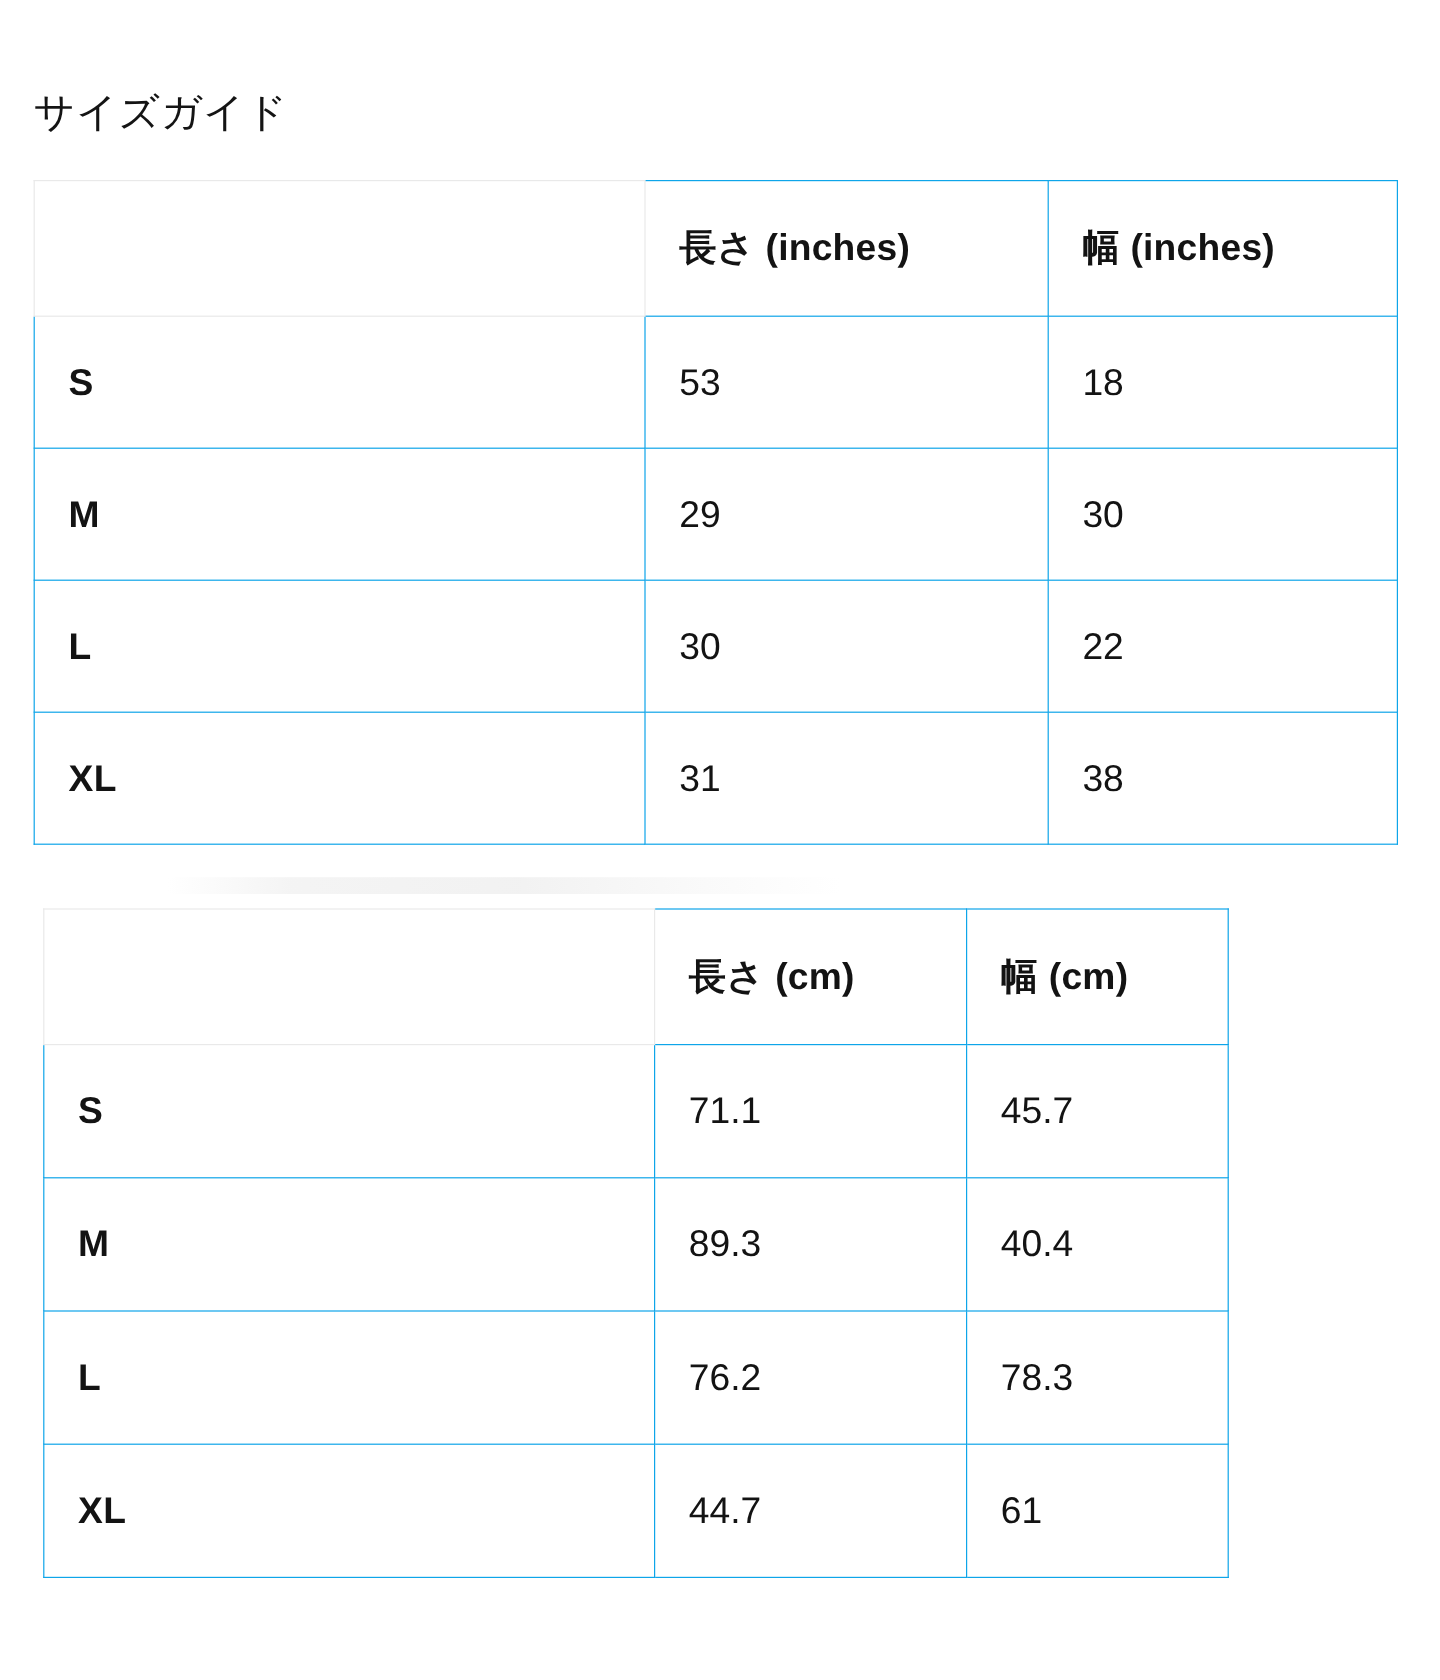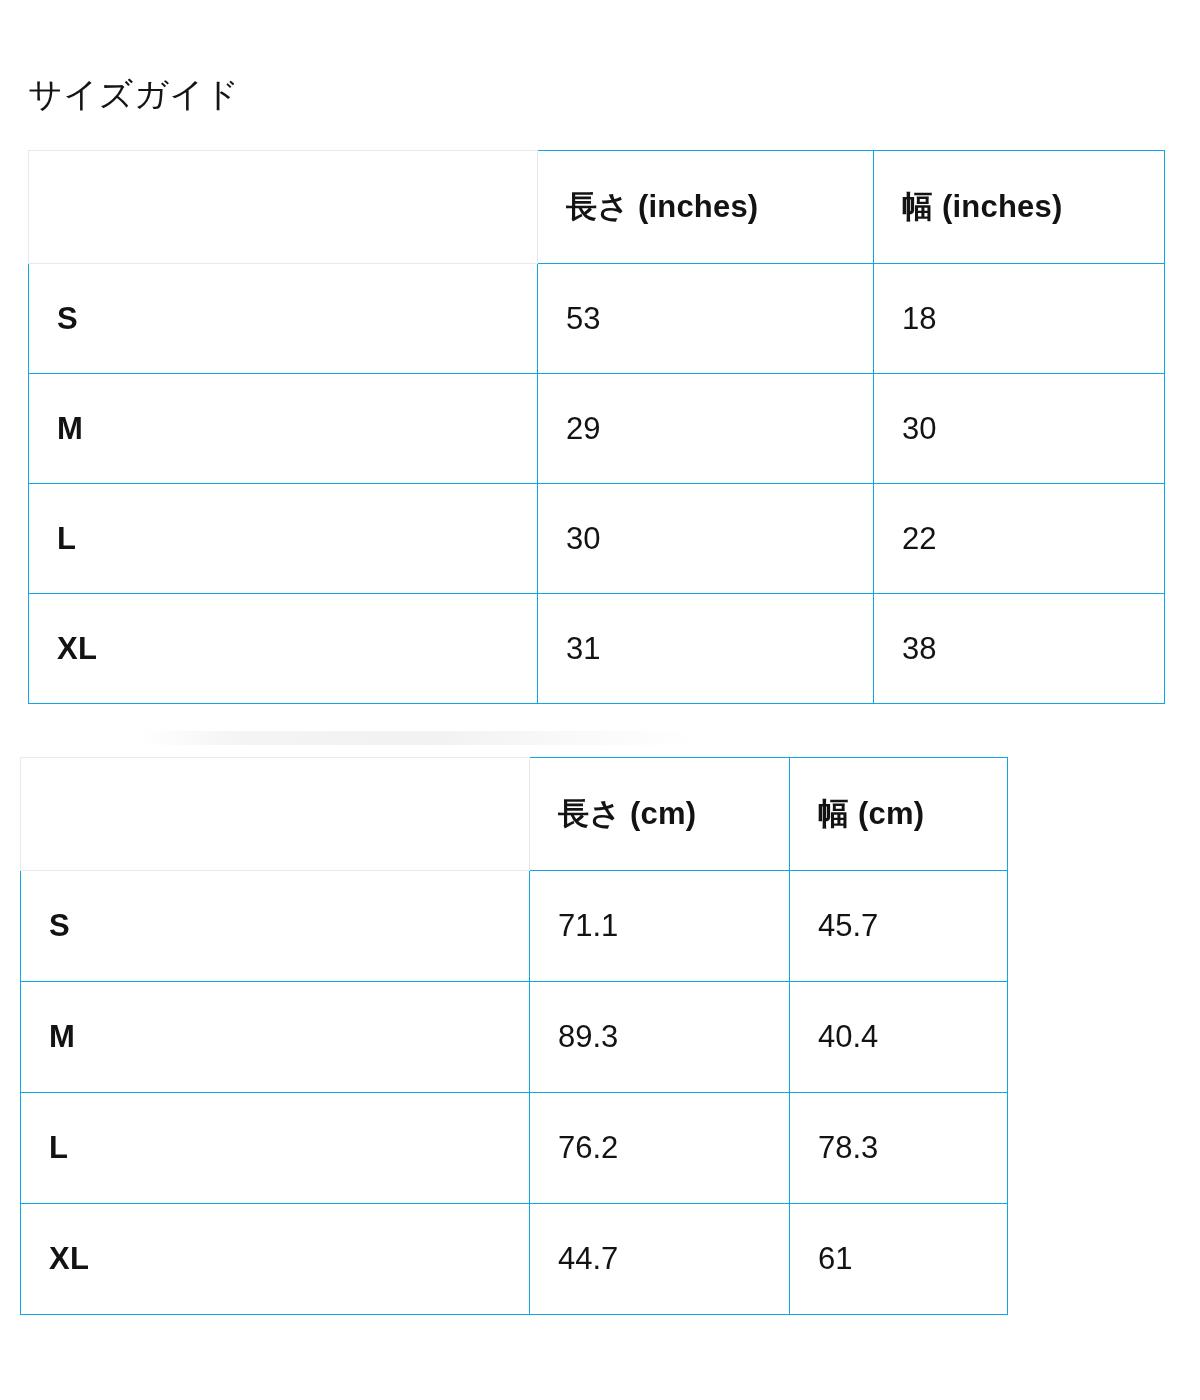--- a/index.html
+++ b/index.html
@@ -78,21 +78,21 @@
     width: 1136px;
   }
   #table-inches .col-size  { width: 509px; }
   #table-inches .col-len   { width: 336px; }
   #table-inches .col-wid   { width: 291px; }
   #table-inches thead tr   { height: 113px; }
   #table-inches tbody tr   { height: 110px; }
 
   
   #table-cm {
-    left: 20px;
+    left: 36px;
     top: 757px;
     width: 987px;
   }
   #table-cm .col-size { width: 509px; }
   #table-cm .col-len  { width: 260px; }
   #table-cm .col-wid  { width: 218px; }
   #table-cm thead tr  { height: 113px; }
   #table-cm tbody tr  { height: 111px; }
 
   

